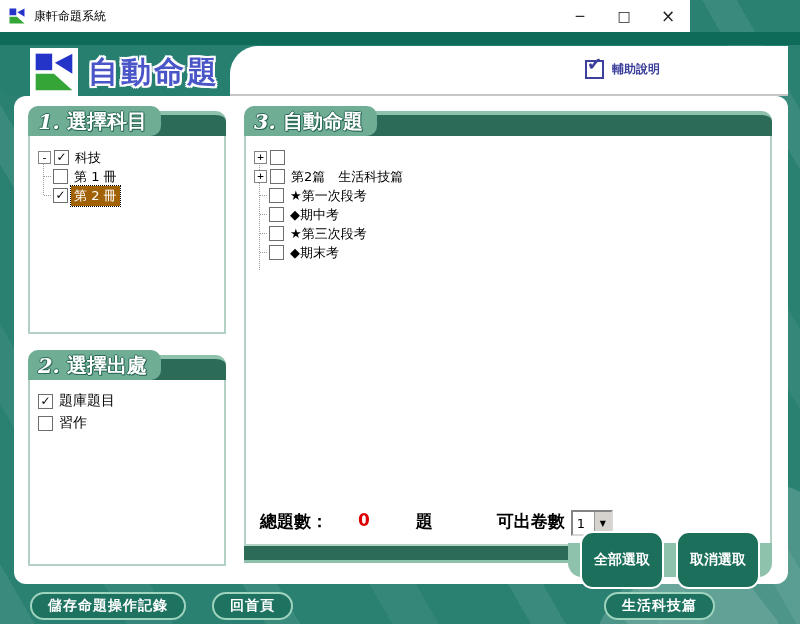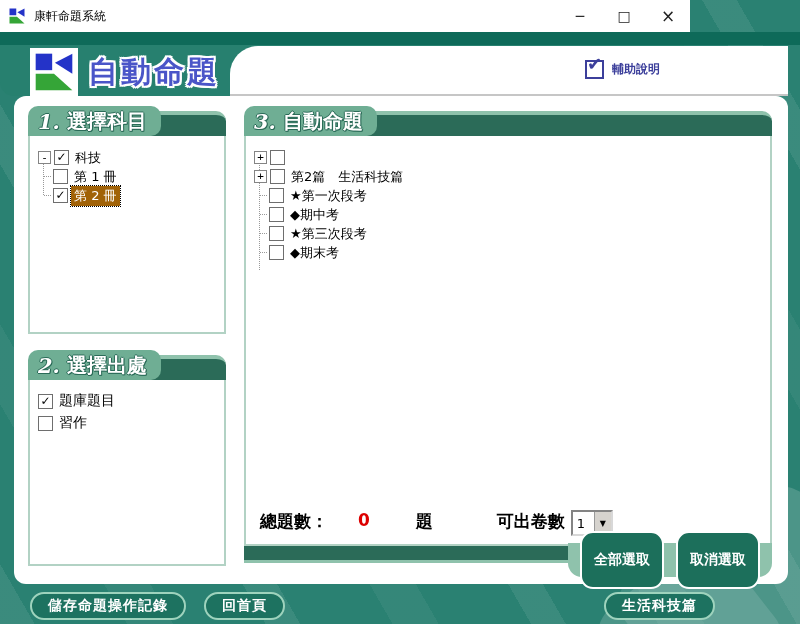--- a/index.html
+++ b/index.html
@@ -67,21 +67,21 @@
   .combo-val{flex:1;font-size:13px;font-weight:normal;display:flex;align-items:center;padding-left:4px;}
   .combo-btn{width:16px;background:#d6d3ce;border-left:1px solid #999;display:flex;align-items:center;justify-content:center;font-size:8px;color:#000;}
   
   .range-actions{position:absolute;right:0;bottom:-14px;height:34px;background:#8fc2ac;border-radius:0 0 14px 14px;
     display:flex;align-items:center;gap:12px;padding:0 12px;z-index:3;}
   .pill{height:22px;border-radius:13px;background:#1c6f5b;border:2px solid #fff;color:#fff;font-weight:bold;font-size:14px;
     display:flex;align-items:center;padding:16px 12px;white-space:nowrap;cursor:pointer;}
   .fbtn{position:absolute;height:24px;border-radius:14px;background:#1d7260;border:2px solid #9ed3bd;color:#fff;font-weight:bold;
     font-size:14px;display:flex;align-items:center;justify-content:center;padding:0 16px;letter-spacing:1px;z-index:3;white-space:nowrap;cursor:pointer;text-align:center;}
   .fbtn.save{left:30px;top:592px;}
-  .fbtn.home{left:204px;top:592px;}
+  .fbtn.home{left:212px;top:592px;}
   .fbtn.confirm{left:604px;top:592px;}
   
   .swoosh1{position:absolute;right:-60px;bottom:-60px;width:260px;height:150px;background:rgba(255,255,255,0.16);transform:rotate(-38deg);border-radius:40px;}
   .swoosh2{position:absolute;right:40px;bottom:-70px;width:120px;height:150px;background:rgba(255,255,255,0.12);transform:rotate(-38deg);border-radius:30px;}
 </style>
 </head>
 <body>
 
 <div class="app">
 

